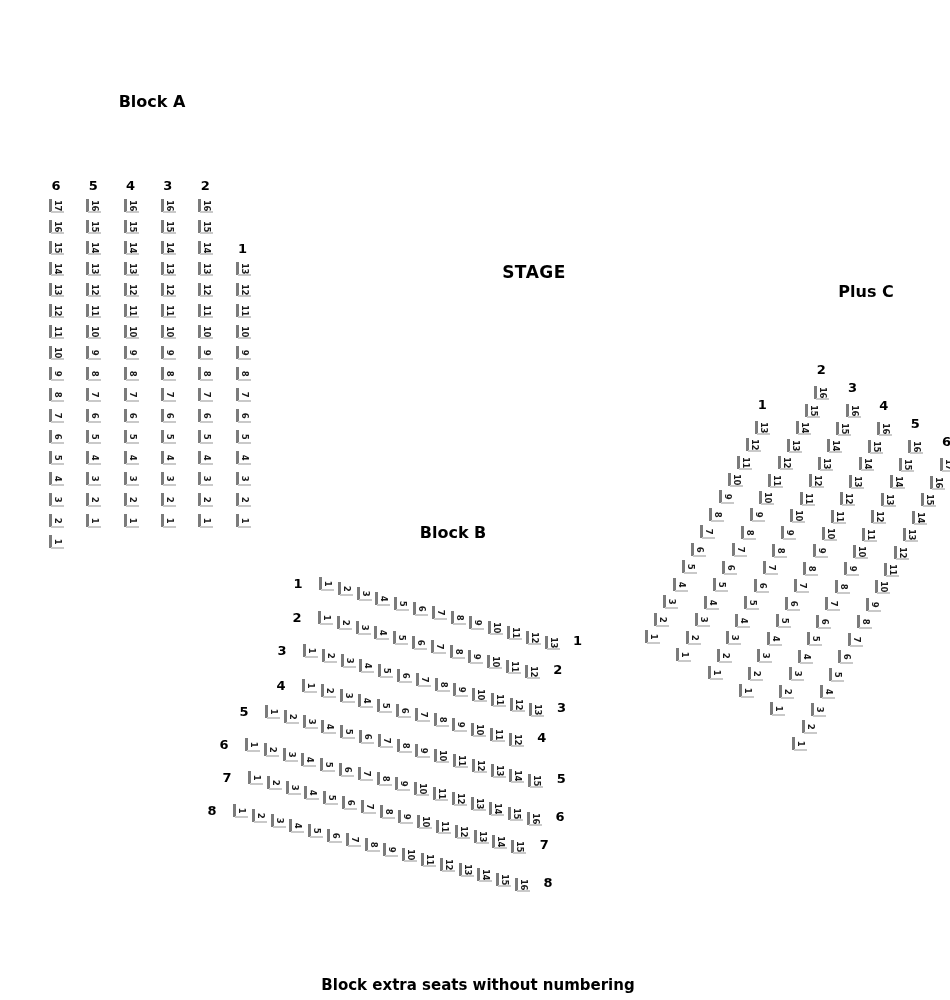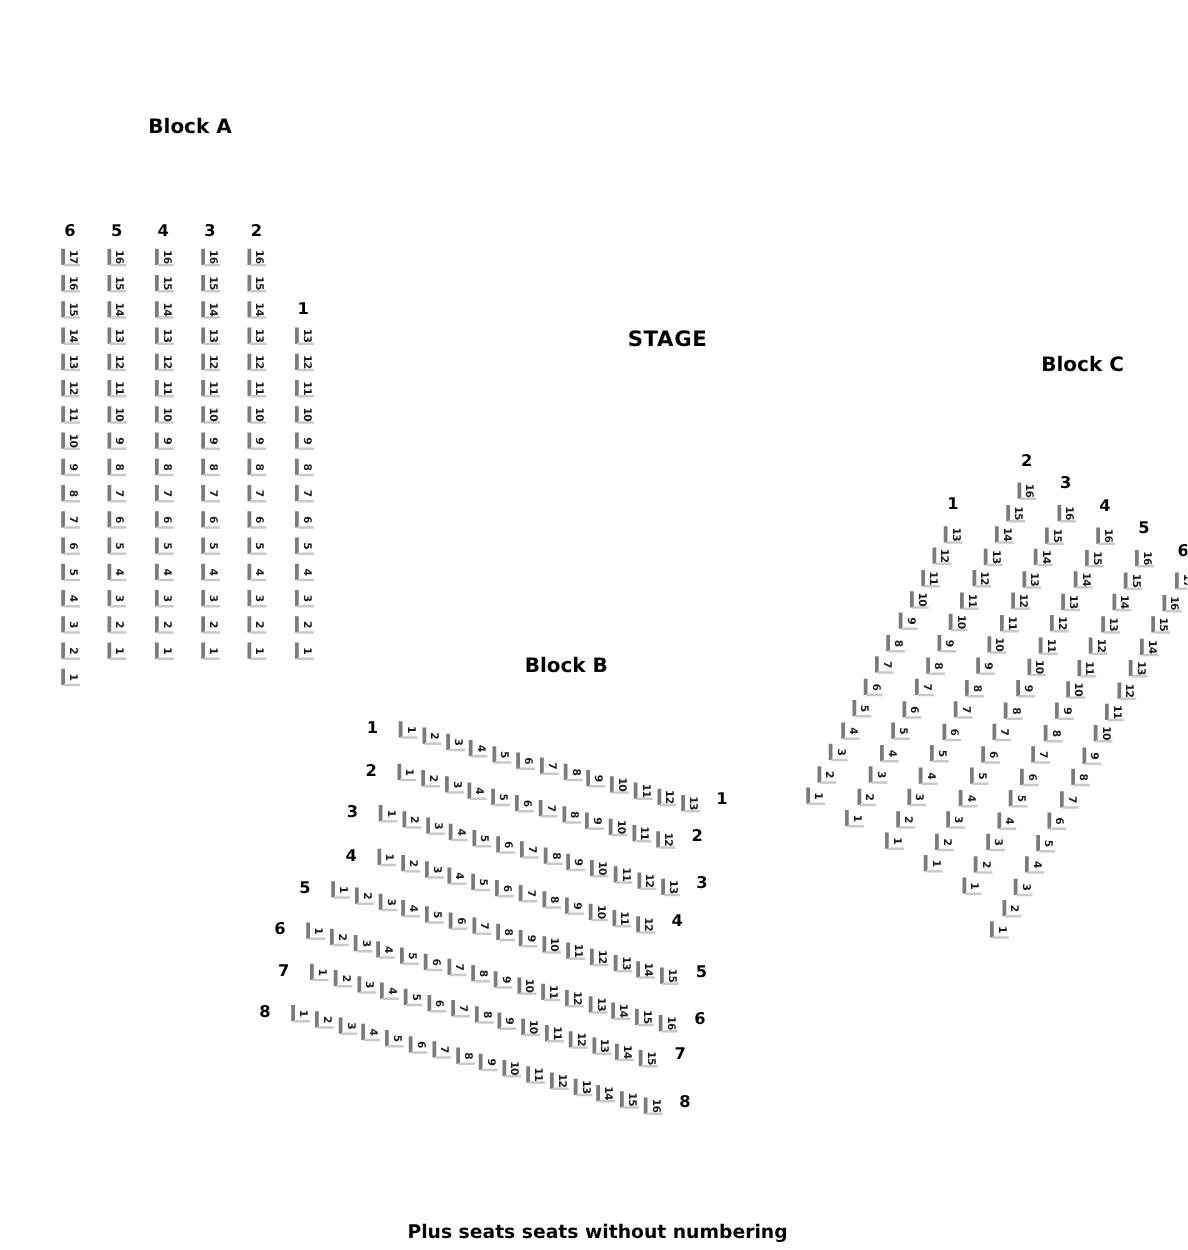--- a/index.html
+++ b/index.html
@@ -33,23 +33,23 @@
     transform:rotate(90deg);transform-origin:50% 50%;
     letter-spacing:-0.5px;color:#1a1a1a;white-space:nowrap;
   }
 </style>
 </head>
 <body>
 
 <div id="canvas">
   <div class="block-title" style="left:152px;top:101px">Block A</div>
   <div class="stage-label" style="left:534px;top:272px">STAGE</div>
-  <div class="block-title" style="left:866px;top:291px">Block C</div>
+  <div class="block-title" style="left:866px;top:291px">Plus C</div>
   <div class="block-title" style="left:453px;top:532px">Block B</div>
-  <div class="footer-note" style="left:478px;top:985px">Plus seats seats without numbering</div>
+  <div class="footer-note" style="left:478px;top:985px">Block extra seats without numbering</div>
   <div id="seat-layer">
       <div class="seat" style="left: 49px; top: 535px;">
         <span class="seat-back" style="background: rgb(123, 123, 123);"></span>
         <span class="seat-base" style="background: rgb(201, 201, 201);"></span>
         <span class="seat-num" style="color: rgb(26, 26, 26);">1</span>
       </div>
       <div class="seat" style="left: 49px; top: 514px;">
         <span class="seat-back" style="background: rgb(123, 123, 123);"></span>
         <span class="seat-base" style="background: rgb(201, 201, 201);"></span>
         <span class="seat-num" style="color: rgb(26, 26, 26);">2</span>

